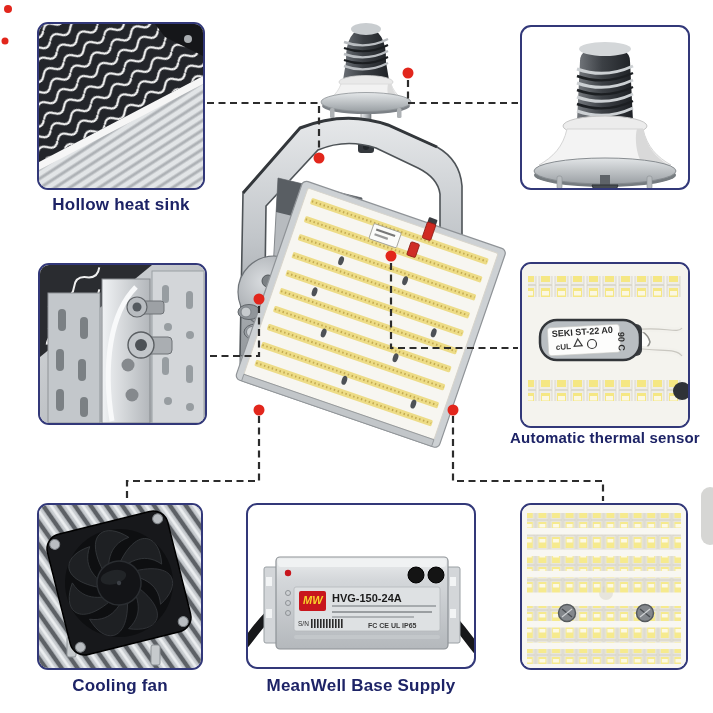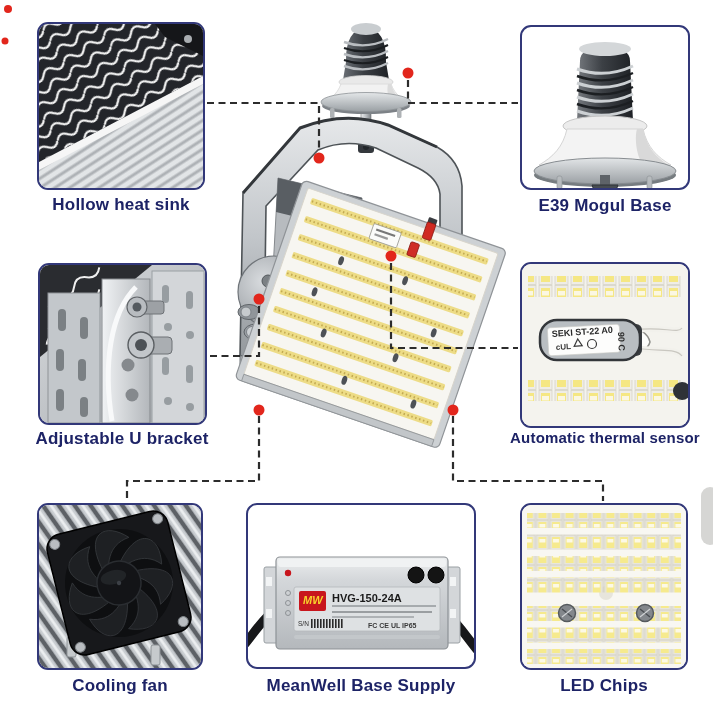--- a/index.html
+++ b/index.html
@@ -215,21 +215,20 @@
       <ellipse cx="83" cy="99" rx="42" ry="10" fill="#ececec" stroke="#c6c6c6" stroke-width="1"></ellipse>
       <path d="M45,102 C41,120 31,130 17,138 L149,138 C135,130 125,120 121,102 Z" fill="#f3f3f3" stroke="#d5d5d5" stroke-width="1"></path>
       <path d="M121,102 C125,120 133,130 147,138 L121,138 C113,126 113,108 115,102 Z" fill="#d9d9d9"></path>
       <ellipse cx="83" cy="144" rx="71" ry="13" fill="url(#e39-d)" stroke="#878c90" stroke-width="1"></ellipse>
       <rect x="35" y="149" width="5" height="13" rx="2" fill="#b7bbbe" stroke="#8b9093" stroke-width="0.6"></rect>
       <rect x="125" y="149" width="5" height="13" rx="2" fill="#b7bbbe" stroke="#8b9093" stroke-width="0.6"></rect>
       <rect x="78" y="148" width="10" height="13" fill="#5e6368"></rect>
       <polygon points="70,158 96,158 93,166 73,166" fill="#474c51" stroke="#2f3337" stroke-width="1"></polygon>
     </svg>
   </div>
-  <div class="flabel" style="left:520px;top:196px;width:170px;">E39 Mogul Base</div>
 
   <div class="fbox" style="left:38px;top:263px;width:169px;height:162px;">
     <svg width="165" height="158" viewBox="0 0 165 158">
       <defs>
         <linearGradient id="ub-bg" x1="0" y1="0" x2="1" y2="1">
           <stop offset="0" stop-color="#d8dbde"></stop>
             <stop offset="1" stop-color="#a7abaf"></stop>
         </linearGradient>
         <linearGradient id="ub-arm" x1="0" y1="0" x2="1" y2="0">
           <stop offset="0" stop-color="#f0f2f4"></stop>
@@ -270,21 +269,20 @@
         <circle cx="97" cy="42" r="10" fill="#b8bcc0" stroke="#62666a" stroke-width="1.2"></circle>
         <circle cx="97" cy="42" r="4.5" fill="#545a5f"></circle>
       </g>
       <g>
         <rect x="100" y="72" width="32" height="17" rx="4" fill="#aaaeb2" stroke="#6e7276" stroke-width="1"></rect>
         <circle cx="101" cy="80" r="13" fill="#c2c6ca" stroke="#5b5f63" stroke-width="1.4"></circle>
         <circle cx="101" cy="80" r="6" fill="#4c5156"></circle>
       </g>
     </svg>
   </div>
-  <div class="flabel" style="left:14px;top:429px;width:216px;">Adjustable U bracket</div>
 
   <div class="fbox" style="left:520px;top:262px;width:170px;height:166px;">
     <svg width="166" height="162" viewBox="0 0 166 162">
       <defs>
         <pattern id="ts-chip" width="16" height="21" patternUnits="userSpaceOnUse">
           <rect x="1" y="0.5" width="13" height="20" fill="#efede6" stroke="#d6d3c8" stroke-width="0.8"></rect>
           <rect x="3" y="3" width="9" height="15" fill="#f5e783"></rect>
           <rect x="4" y="6" width="7" height="4.5" fill="#fcfaf2" opacity="0.85"></rect>
         </pattern>
       </defs>
@@ -421,16 +419,15 @@
         <line x1="40" y1="104" x2="50" y2="112" stroke="#4a4e53" stroke-width="1.5"></line>
         <line x1="50" y1="104" x2="40" y2="112" stroke="#d0d3d5" stroke-width="1.2"></line>
       </g>
       <g>
         <circle cx="123" cy="108" r="8.5" fill="#83878c" stroke="#555a5e" stroke-width="1.5"></circle>
         <line x1="118" y1="104" x2="128" y2="112" stroke="#4a4e53" stroke-width="1.5"></line>
         <line x1="128" y1="104" x2="118" y2="112" stroke="#d0d3d5" stroke-width="1.2"></line>
       </g>
     </svg>
   </div>
-  <div class="flabel" style="left:520px;top:676px;width:168px;">LED Chips</div>
 
   <div class="edge-tab"></div>
 </div>
 
 </body></html>

